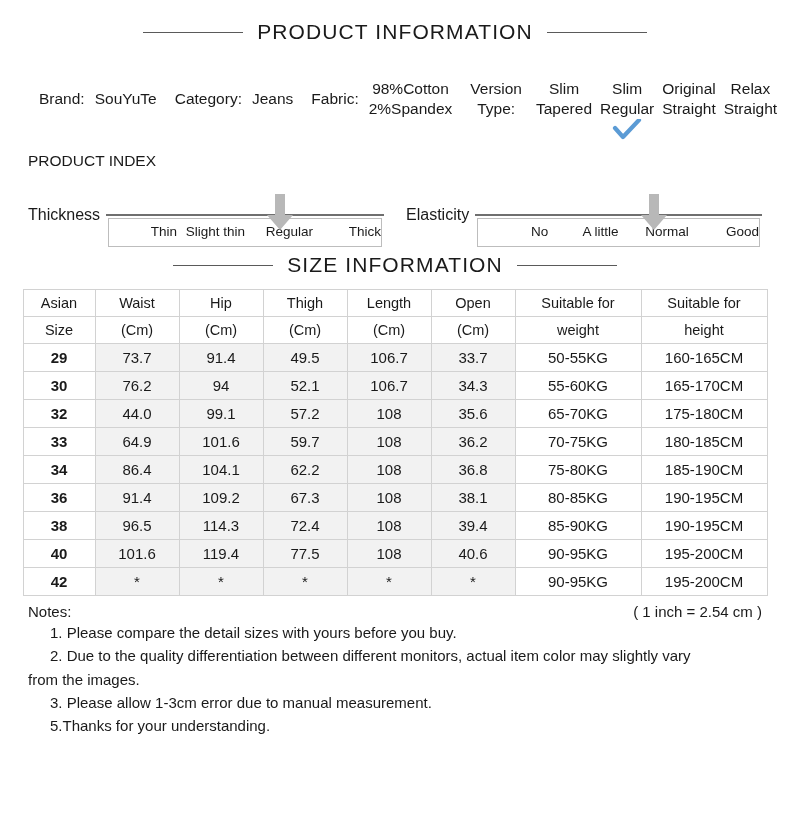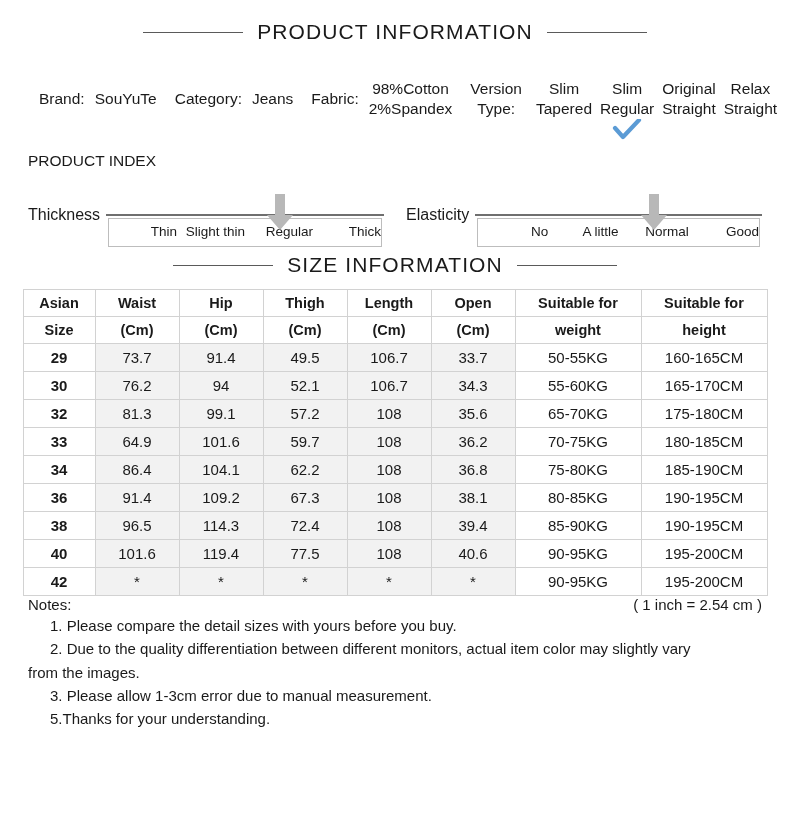--- a/index.html
+++ b/index.html
@@ -151,36 +151,36 @@
     width: 744px;
     table-layout: fixed;
   }
   table.size-table th, table.size-table td {
     border: 1px solid #d2d2d2;
     text-align: center;
     padding: 0;
   }
   table.size-table th {
     font-size: 14.5px;
-    font-weight: bold;
+    font-weight: normal;
     height: 27px;
     background: #ffffff;
     line-height: 1.15;
   }
   table.size-table td {
     font-size: 15px;
     height: 28px;
     background: #ffffff;
   }
   td.size-col, th.size-col { font-weight: bold; font-size: 14.5px; }
   .shade { background: #f2f2f2 !important; }
   th.shade-head { background: #ffffff !important; }
 
   
-  .notes-wrap { padding: 0 28px; }
+  .notes-wrap { padding: 0 28px; margin-top: 7px; }
   .notes-head-row {
     display: flex;
     justify-content: space-between;
     align-items: baseline;
   }
   .notes-title { font-size: 15px; }
   .inch-note { font-size: 15px; }
   .note-line {
     font-size: 15px;
     line-height: 1.42;
@@ -350,21 +350,21 @@
         <td class="shade">76.2</td>
         <td class="shade">94</td>
         <td class="shade">52.1</td>
         <td class="shade">106.7</td>
         <td class="shade">34.3</td>
         <td>55-60KG</td>
         <td>165-170CM</td>
       </tr>
       <tr>
         <td class="size-col">32</td>
-        <td class="shade">81.3</td>
+        <td class="shade">44.0</td>
         <td class="shade">99.1</td>
         <td class="shade">57.2</td>
         <td class="shade">108</td>
         <td class="shade">35.6</td>
         <td>65-70KG</td>
         <td>175-180CM</td>
       </tr>
       <tr>
         <td class="size-col">33</td>
         <td class="shade">64.9</td>

